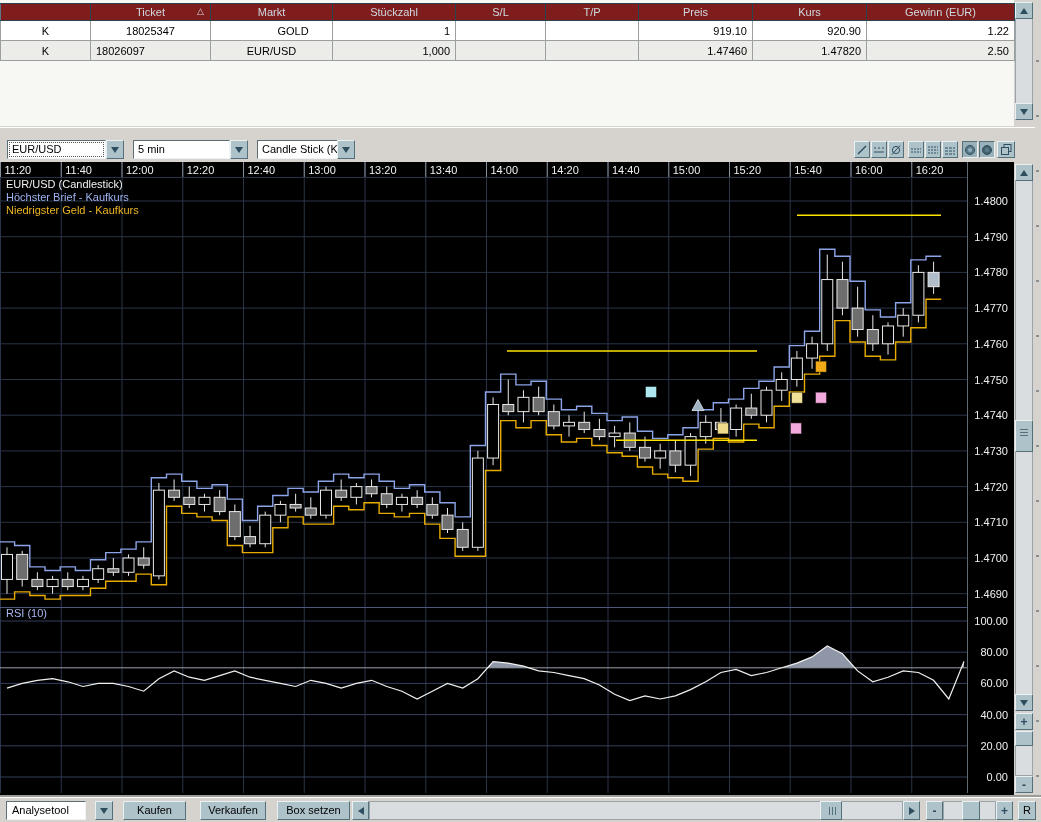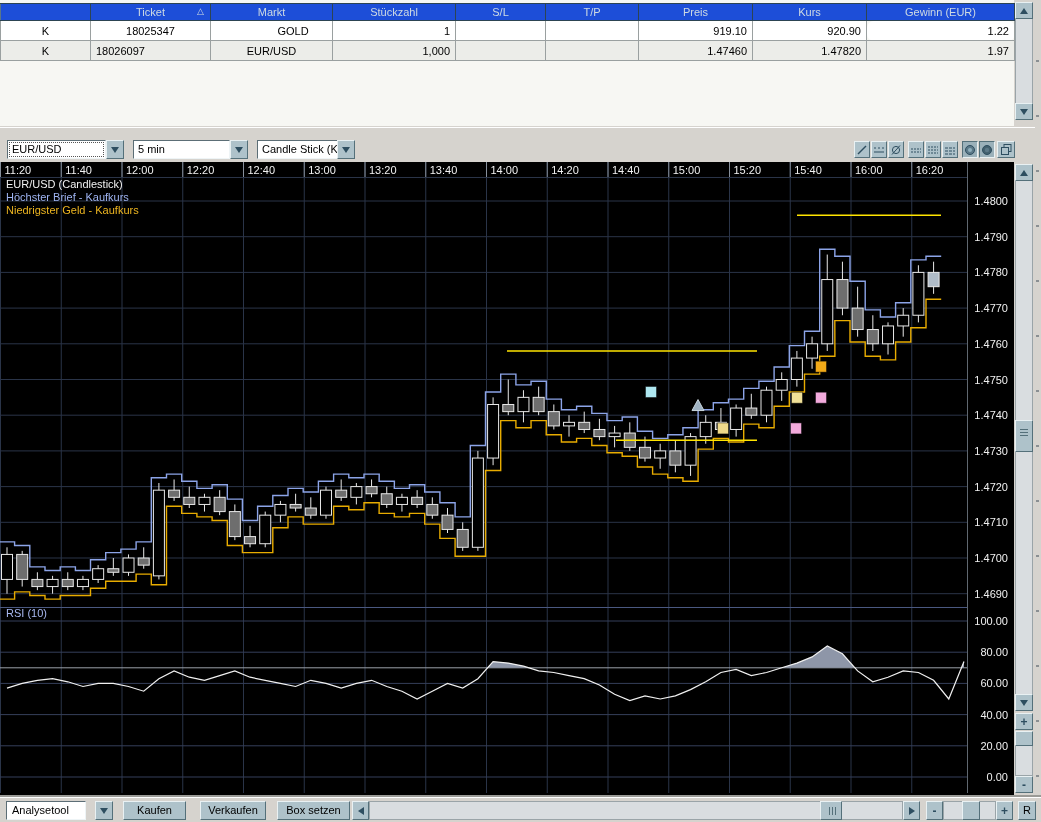--- a/index.html
+++ b/index.html
@@ -1,21 +1,21 @@
 <!DOCTYPE html>
 <html><head>
 <meta charset="utf-8">
 <style>
   html,body{margin:0;padding:0;}
   body{width:1041px;height:822px;background:#d6d3ce;font-family:"Liberation Sans",sans-serif;font-size:11px;color:#000;overflow:hidden;}
   #app{position:relative;width:1041px;height:822px;}
   
   #positions{position:absolute;left:0;top:0;width:1014px;height:126px;background:#f7f7f3;}
   #pos-table{position:absolute;left:0;top:3px;width:1014px;border-collapse:collapse;table-layout:fixed;}
-  #pos-table th{background:#1d4ed8;color:#cedae2;font-weight:normal;height:16px;border:1px solid #2c4452;border-left-color:#5a7688;padding:0 4px;font-size:11px;position:relative;}
+  #pos-table th{background:#7f1d1d;color:#cedae2;font-weight:normal;height:16px;border:1px solid #2c4452;border-left-color:#5a7688;padding:0 4px;font-size:11px;position:relative;}
   #pos-table td{height:19px;border:1px solid #9aa0a0;padding:0 5px;background:#fff;font-size:11px;}
   #pos-table tr.alt td{background:#ecede9;}
   .sort-glyph{position:absolute;right:6px;top:2px;font-size:9px;color:#cedae2;}
   
   .raised{background:#aec2ca;border:1px solid;border-color:#e9f1f3 #54707a #54707a #e9f1f3;box-sizing:border-box;}
   .pressed{background:#9bb1ba;border:1px solid;border-color:#54707a #e9f1f3 #e9f1f3 #54707a;box-sizing:border-box;}
   .sunken{background:#fff;border:1px solid;border-color:#5c6e76 #eef4f6 #eef4f6 #5c6e76;box-sizing:border-box;}
   .tri{width:0;height:0;}
   .tri-up{border-left:4px solid transparent;border-right:4px solid transparent;border-bottom:6px solid #2e4e60;}
   .tri-down{border-left:4px solid transparent;border-right:4px solid transparent;border-top:6px solid #2e4e60;}
@@ -89,21 +89,21 @@
           </tr>
           <tr class="alt">
             <td style="text-align: center;">K</td>
             <td style="text-align: left;">18026097</td>
             <td style="text-align: center;">EUR/USD</td>
             <td style="text-align: right;">1,000</td>
             <td style="text-align: left;"></td>
             <td style="text-align: left;"></td>
             <td style="text-align: right;">1.47460</td>
             <td style="text-align: right;">1.47820</td>
-            <td style="text-align: right;">1.97</td>
+            <td style="text-align: right;">2.50</td>
           </tr>
         </tbody>
       </table>
   </section>
 
   <div class="vwidget track" style="top:2px;height:118px;"></div>
   <div class="vwidget raised ctr" style="top:2px;height:17px;">
       <span class="tri tri-up"></span>
     </div>
   <div class="vwidget raised ctr" style="top:103px;height:17px;">

